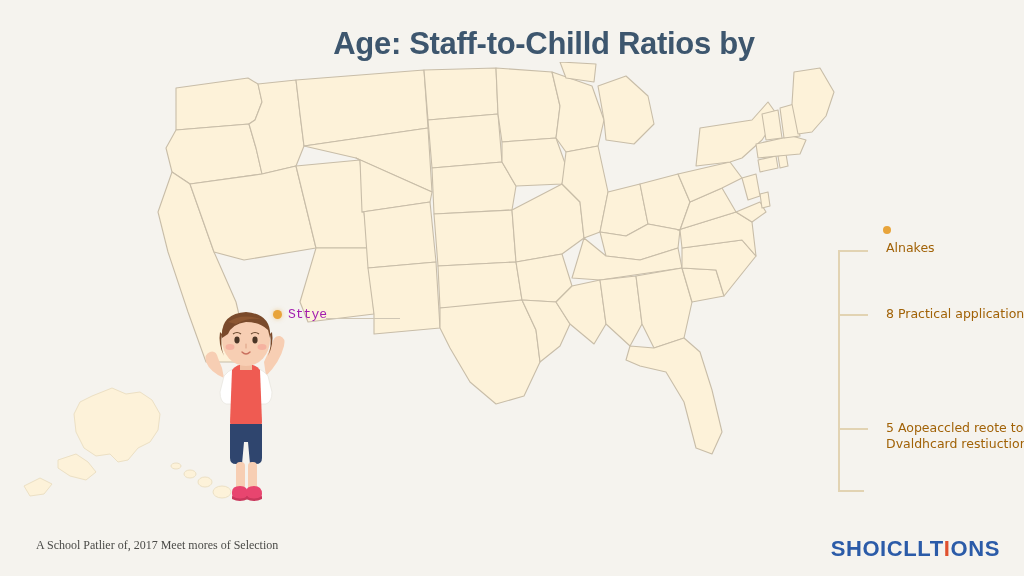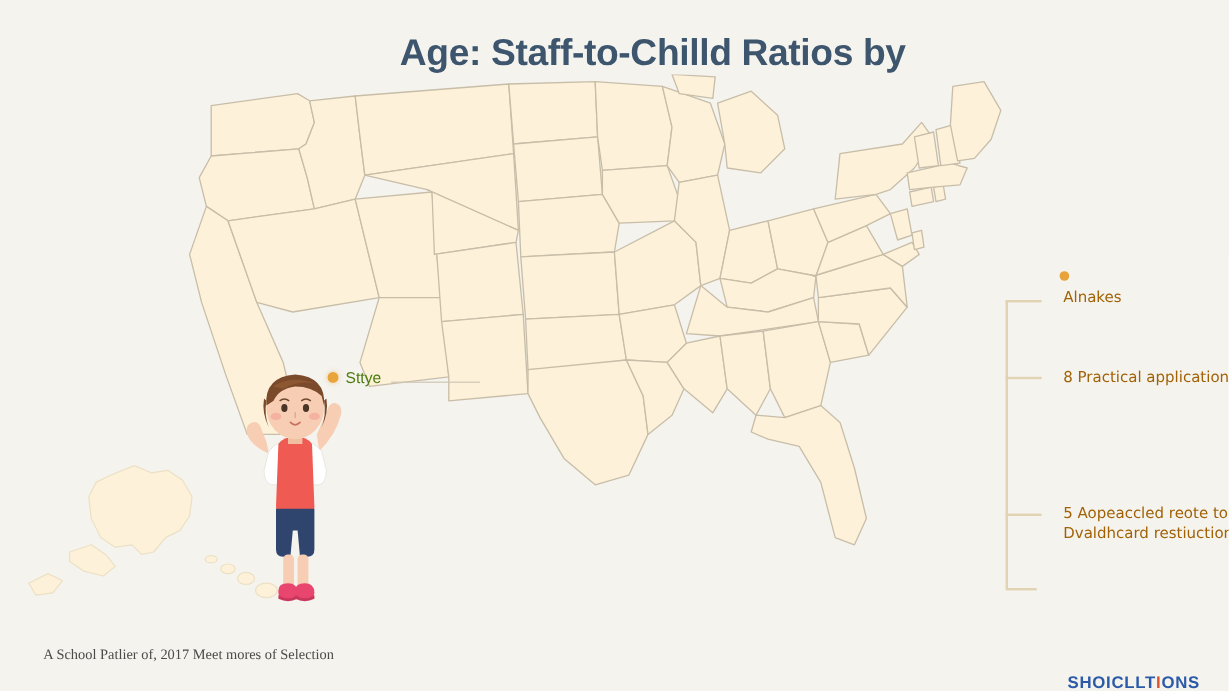--- a/index.html
+++ b/index.html
@@ -51,22 +51,22 @@
     gap: 6px;
   }
   #site-marker .dot {
     width: 9px; height: 9px;
     border-radius: 50%;
     background: #e8a43a;
     box-shadow: 0 0 4px rgba(232,164,58,.5);
   }
   #site-marker .lbl {
     font-size: 13px;
-    color: #4d7c0f;
-    font-family: Liberation Sans, sans-serif;
+    color: #a21caf;
+    font-family: Liberation Mono, monospace;
   }
   #marker-leader {
     position: absolute;
     left: 326px;
     top: 318px;
     width: 74px;
     height: 1px;
     background: #cfc6b4;
   }
 
@@ -137,22 +137,22 @@
     position: absolute;
     left: 36px;
     top: 538px;
     font-size: 12px;
     color: #4a4a47;
     font-family: Liberation Serif, serif;
   }
   #logo {
     position: absolute;
     right: 24px;
-    top: 560px;
-    font-size: 14px;
+    top: 536px;
+    font-size: 22px;
     font-weight: bold;
     letter-spacing: 0.6px;
     color: #2b5ba8;
     font-family: "Liberation Sans", sans-serif;
   }
   #logo .hl { color: #e0512f; }
 </style>
 </head>
 <body>
 

